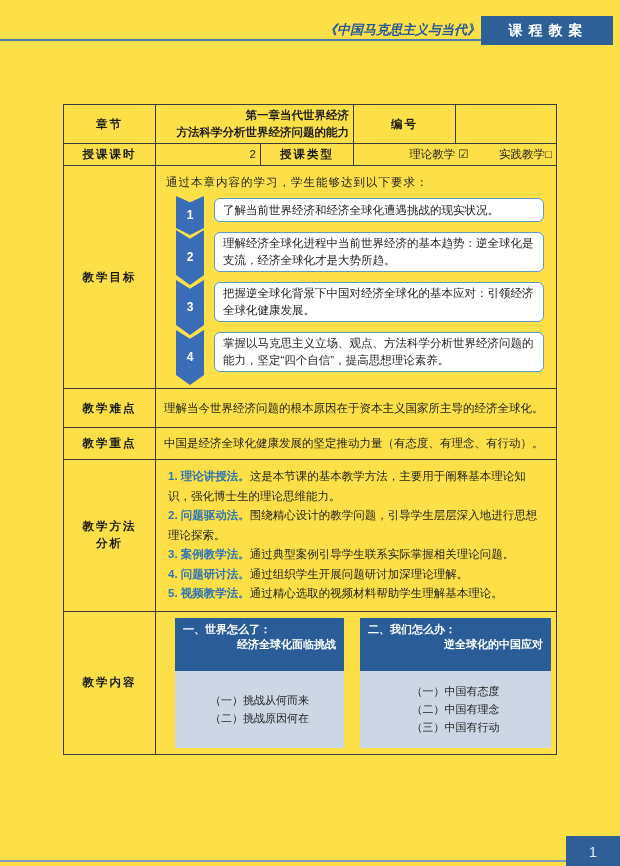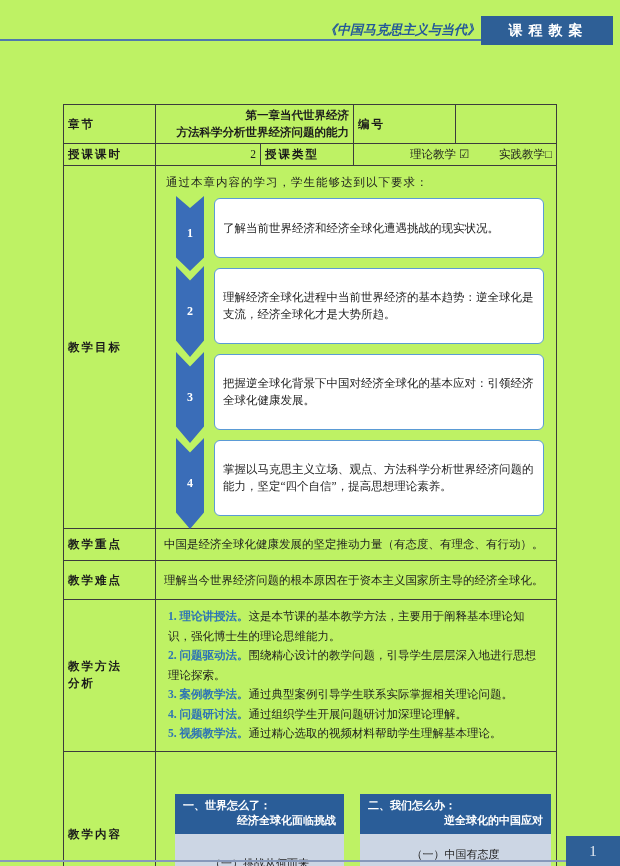--- a/index.html
+++ b/index.html
@@ -1,59 +1,59 @@
 <!DOCTYPE html>
 <html><head>
 <meta charset="utf-8">
 <style>
   html,body{margin:0;padding:0;background:#fff;}
-  .page{position:relative;width:620px;height:866px;background:#bef264;overflow:hidden;
-        font-family:Liberation Serif, serif;color:#1d1d1d;}
+  .page{position:relative;width:620px;height:866px;background:#fde047;overflow:hidden;
+        font-family:Liberation Sans, sans-serif;color:#1d1d1d;}
 
   
   .hdr-line{position:absolute;top:39px;left:0;width:492px;height:2px;background:#4f79ad;}
   .hdr-italic{position:absolute;top:21px;right:140px;font-size:13px;font-weight:bold;
               font-style:italic;color:#24589a;white-space:nowrap;}
   .hdr-ribbon{position:absolute;top:16px;right:7px;width:132px;height:29px;background:#2e5f96;
               color:#fff;font-size:14px;font-weight:bold;letter-spacing:6px;
               display:flex;align-items:center;justify-content:center;padding-left:3px;box-sizing:border-box;}
 
   
   .title{position:absolute;top:68px;left:0;width:620px;text-align:center;margin:0;
          font-size:21px;font-weight:bold;letter-spacing:1px;color:#111;}
 
   
   table.lesson{position:absolute;left:63px;top:104px;width:493px;border-collapse:collapse;table-layout:fixed;}
   table.lesson td{border:1px solid #3c3c3c;font-size:11.5px;line-height:17px;
                   padding:2px 4px;vertical-align:middle;box-sizing:border-box;}
-  td.lbl{font-weight:bold;font-size:12px;letter-spacing:2px;color:#1a1a1a;}
+  td.lbl{text-align:center;font-weight:bold;font-size:12px;letter-spacing:2px;color:#1a1a1a;}
   td.ctr{text-align:right;}
   .bold{font-weight:bold;}
   .small-lh{line-height:16px;}
 
   
   .obj-wrap{padding:4px 4px 0 4px;}
   .obj-intro{margin:2px 0 7px 2px;letter-spacing:1px;}
   .obj-item{position:relative;margin:0 4px 10px 12px;padding-left:38px;}
   .obj-chev{position:absolute;left:0;top:-2px;width:28px;height:calc(100% + 15px);
             background:#3a6db8;color:#fff;font-weight:bold;font-size:12px;
             display:flex;align-items:center;justify-content:center;
             clip-path:polygon(0 0,50% 16%,100% 0,100% 82%,50% 100%,0 82%);}
-  .obj-box{border:1.5px solid #5b9bd5;border-radius:6px;padding:20px 8px;min-height:18px;
+  .obj-box{border:1.5px solid #5b9bd5;border-radius:6px;padding:2px 8px;min-height:18px;
            display:flex;align-items:center;background:#fff;}
 
   
   .meth{padding:5px 8px;line-height:19.5px;}
   .m-head{color:#2e74b5;font-weight:bold;}
 
   
   .cards{display:flex;gap:16px;margin:4px 0 4px 15px;}
   .card{display:flex;flex-direction:column;}
   .card-hd{background:#2a5d98;color:#fff;font-weight:bold;font-size:11px;
-           padding:4px 8px 6px 8px;line-height:15px;margin-top:36px;}
+           padding:4px 8px 19px 8px;line-height:15px;}
   .card-hd .l2{text-align:right;}
   .card-bd{background:#ccd6e4;height:77px;display:flex;flex-direction:column;
            align-items:center;justify-content:center;font-size:11px;line-height:18px;}
 
   
   .sched{padding:2px 6px;}
   .sched-durs span{display:inline-block;width:72.5px;letter-spacing:0.5px;}
 
   
   .foot-line{position:absolute;left:0;bottom:4px;width:620px;height:2px;background:#8799bb;}
@@ -121,28 +121,28 @@
             <div class="obj-box">把握逆全球化背景下中国对经济全球化的基本应对：引领经济全球化健康发展。</div>
           </div>
           <div class="obj-item">
             <div class="obj-chev">4</div>
             <div class="obj-box">掌握以马克思主义立场、观点、方法科学分析世界经济问题的能力，坚定“四个自信”，提高思想理论素养。</div>
           </div>
         </div>
       </td>
     </tr>
 
+    <tr style="height:39px;">
+      <td class="lbl">教学难点</td>
+      <td colspan="4" style="padding:2px 8px;">理解当今世界经济问题的根本原因在于资本主义国家所主导的经济全球化。</td>
+    </tr>
+
     <tr style="height:32px;">
       <td class="lbl">教学重点</td>
       <td colspan="4" style="padding:2px 8px;">中国是经济全球化健康发展的坚定推动力量（有态度、有理念、有行动）。</td>
-    </tr>
-
-    <tr style="height:39px;">
-      <td class="lbl">教学难点</td>
-      <td colspan="4" style="padding:2px 8px;">理解当今世界经济问题的根本原因在于资本主义国家所主导的经济全球化。</td>
     </tr>
 
     <tr style="height:141px;">
       <td class="lbl">
         <div>教学方法</div>
         <div>分析</div>
       </td>
       <td colspan="4" style="vertical-align:top;">
         <div class="meth">
           <span class="m-head">1. 理论讲授法。</span><span>这是本节课的基本教学方法，主要用于阐释基本理论知识，强化博士生的理论思维能力。</span><br>

